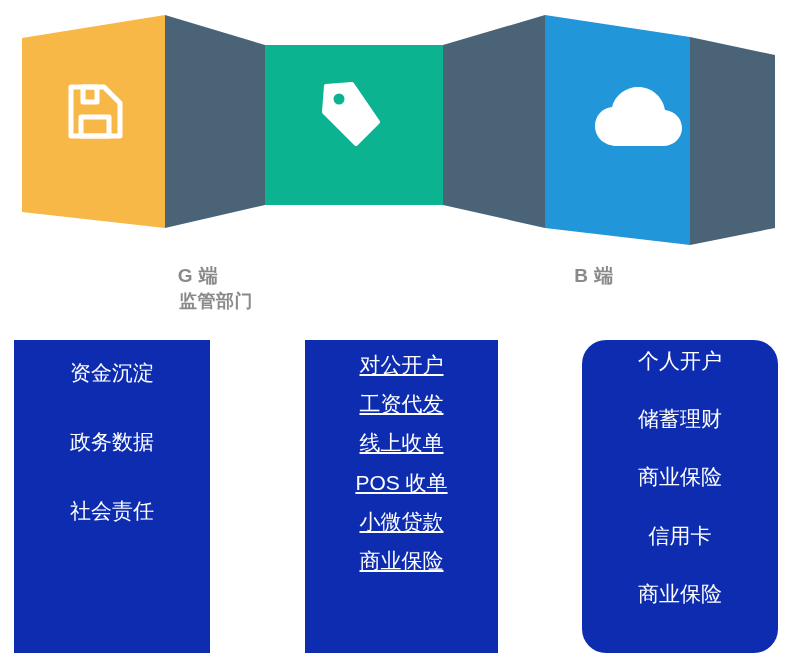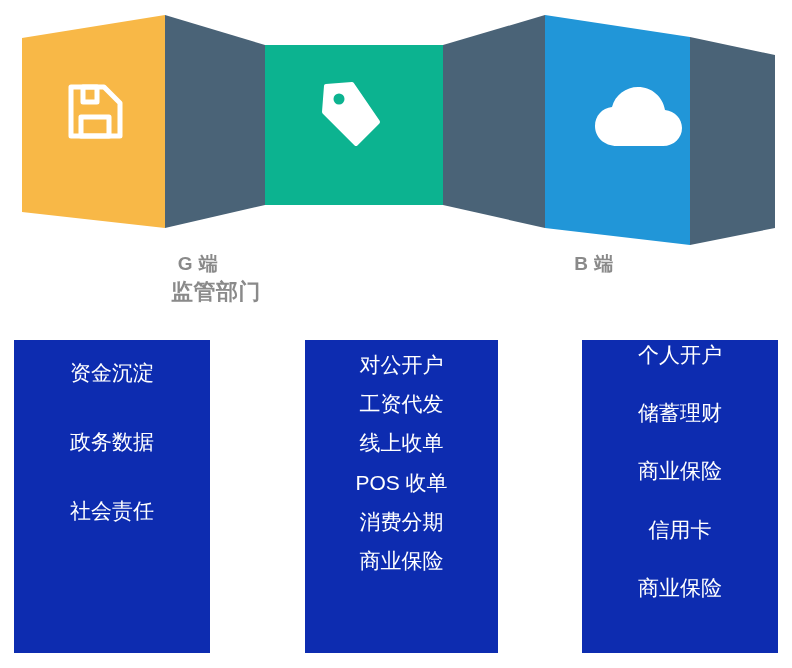--- a/index.html
+++ b/index.html
@@ -30,39 +30,39 @@
     height: 250px;
   }
   #banner svg {
     display: block;
   }
 
   
   .headers {
     position: absolute;
     left: 0;
-    top: 252px;
+    top: 264px;
     width: 792px;
     height: 76px;
     display: flex;
   }
   .header-col {
     flex: 1 1 0;
     text-align: center;
     color: #8a8a8a;
     font-weight: bold;
     line-height: 1.28;
   }
   .header-top {
     font-size: 19px;
     letter-spacing: 0.5px;
     display: block;
   }
   .header-sub {
-    font-size: 22px;
+    font-size: 18px;
     letter-spacing: 0.5px;
     display: block;
     margin-top: 2px;
     margin-left: 36px;
   }
 
   
   .boxes {
     position: absolute;
     left: 0;
@@ -76,30 +76,30 @@
     height: 313px;
     background: #0d2cb0;
     box-sizing: border-box;
     display: flex;
     flex-direction: column;
     align-items: center;
     color: #ffffff;
   }
   .svc-box.b1 { left: 14px;  width: 196px; justify-content: flex-start; padding-top: 20px; }
   .svc-box.b2 { left: 305px; width: 193px; justify-content: flex-start; padding-top: 12px; }
-  .svc-box.b3 { left: 582px; width: 196px; justify-content: flex-start; padding-top: 2px; }
+  .svc-box.b3 { left: 582px; width: 196px; justify-content: flex-start; padding-top: 8px; border-radius: 24px; }
 
   .svc-item {
     font-size: 21px;
     line-height: 1.2;
     text-align: left;
     white-space: nowrap;
   }
   .b1 .svc-item { margin-bottom: 44px; }
-  .b2 .svc-item { margin-bottom: 14px; }
+  .b2 .svc-item { margin-bottom: 14px; text-decoration: underline; }
   .b3 .svc-item { margin-bottom: 33px; }
 </style>
 </head>
 <body>
 
 <div id="stage">
 
   <div id="banner">
     <svg width="792" height="250" viewBox="0 0 792 250" xmlns="http://www.w3.org/2000/svg">
 
@@ -152,21 +152,21 @@
       <div class="svc-item">资金沉淀</div>
       <div class="svc-item">政务数据</div>
       <div class="svc-item">社会责任</div>
     </div>
 
     <div class="svc-box b2">
       <div class="svc-item">对公开户</div>
       <div class="svc-item">工资代发</div>
       <div class="svc-item">线上收单</div>
       <div class="svc-item">POS 收单</div>
-      <div class="svc-item">消费分期</div>
+      <div class="svc-item">小微贷款</div>
       <div class="svc-item">商业保险</div>
     </div>
 
     <div class="svc-box b3">
       <div class="svc-item">个人开户</div>
       <div class="svc-item">储蓄理财</div>
       <div class="svc-item">商业保险</div>
       <div class="svc-item">信用卡</div>
       <div class="svc-item">商业保险</div>
     </div>

